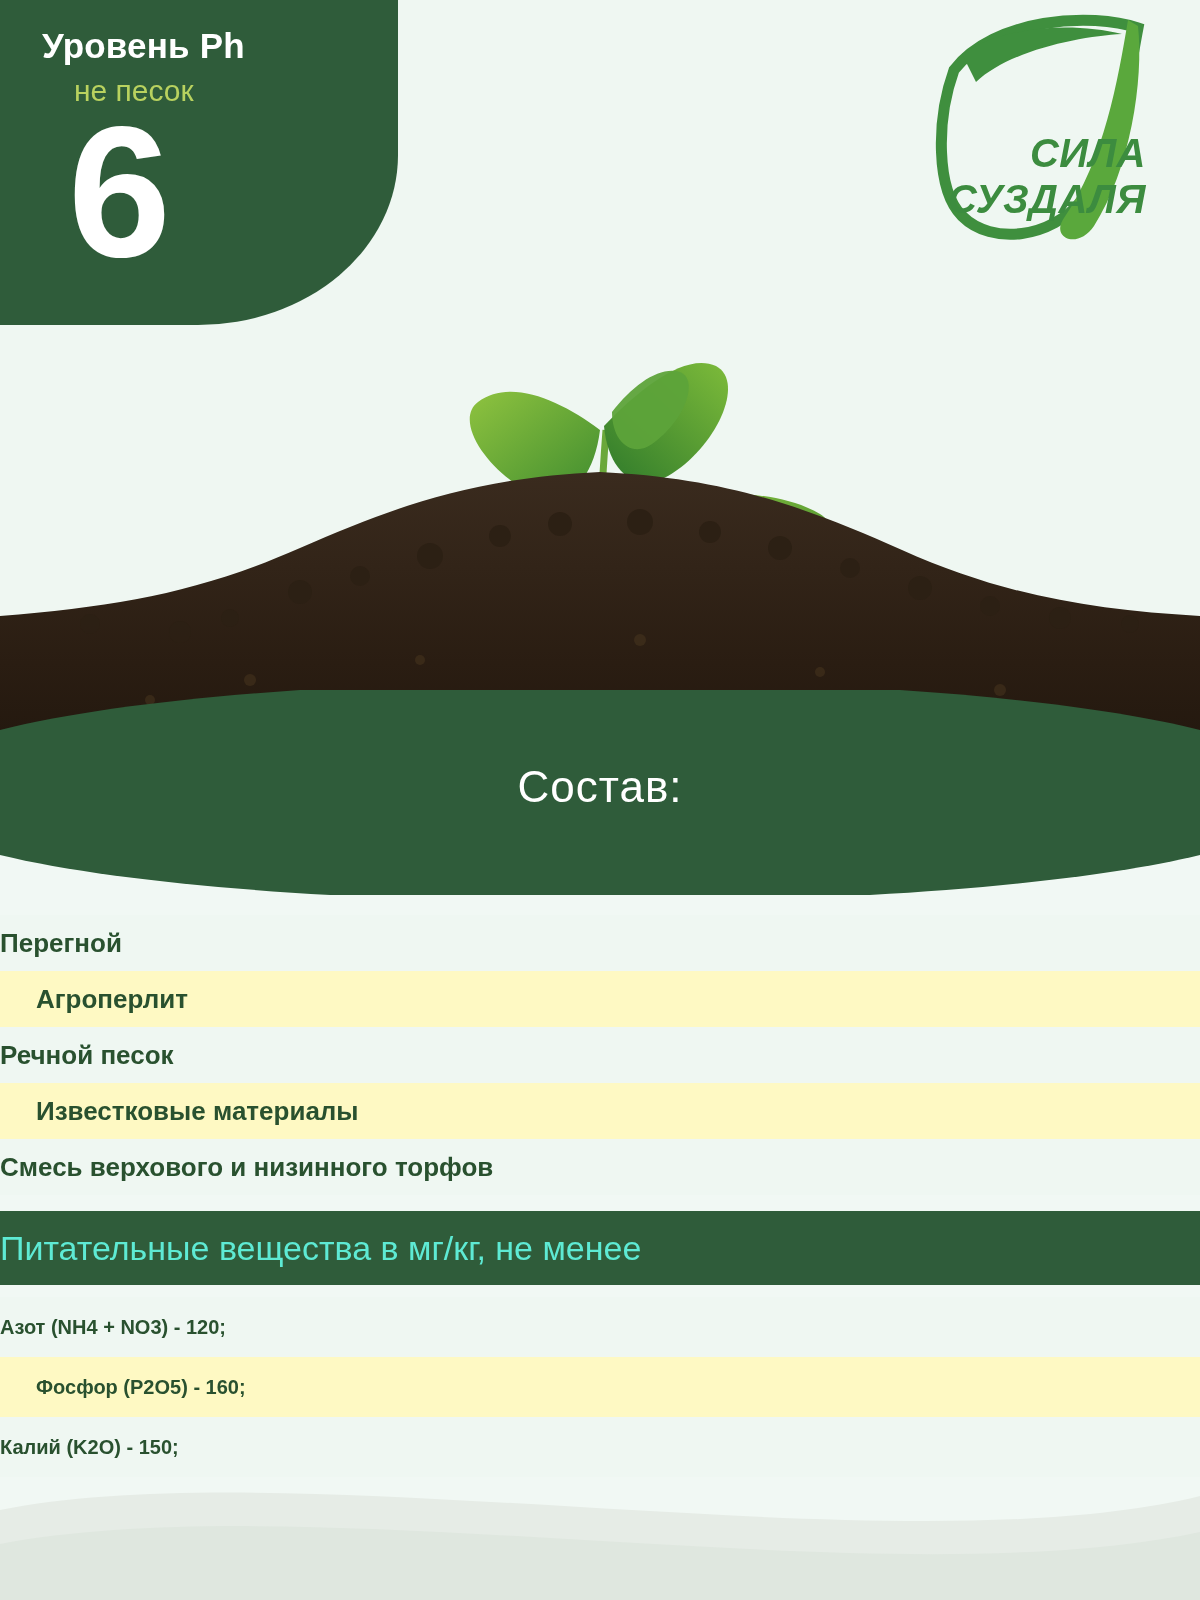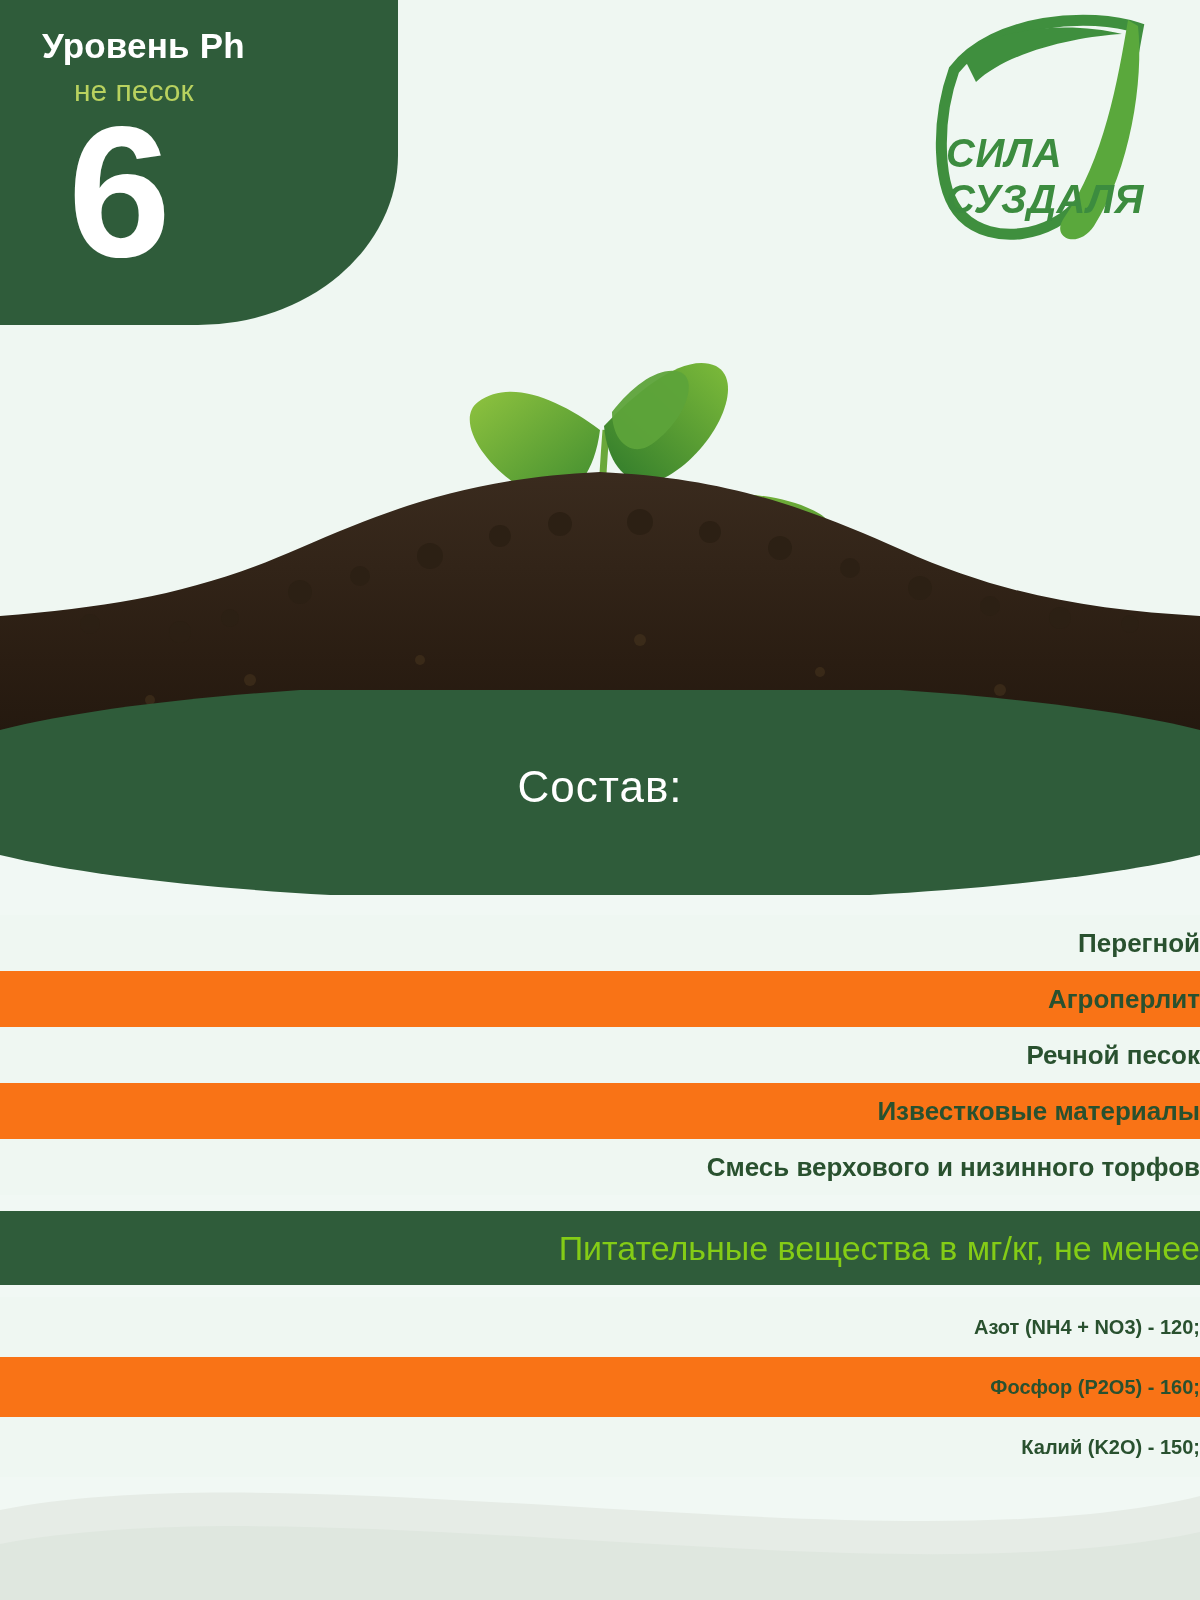--- a/index.html
+++ b/index.html
@@ -72,21 +72,21 @@
     width: 230px;
     height: 275px;
     z-index: 6;
   }
   .logo svg { display: block; }
   .logo-text {
     position: absolute;
     left: 14px;
     top: 120px;
     width: 200px;
-    text-align: left;
+    text-align: right;
     color: #3c8c3f;
     font-weight: bold;
     font-style: italic;
     line-height: 46px;
     font-size: 40px;
     letter-spacing: .5px;
   }
 
   
   .soil-wrap {
@@ -122,30 +122,30 @@
   .rows {
     position: absolute;
     left: 0;
     top: 915px;
     width: 1200px;
     z-index: 4;
   }
   .row {
     height: 56px;
     line-height: 56px;
-    text-align: right;
+    text-align: left;
     font-size: 26px;
     font-weight: bold;
     color: #29512f;
     background: #eff7f2;
   }
-  .row.alt { background: #f97316; }
+  .row.alt { background: #fef9c3; padding-left: 36px; }
   .row.header {
     background: #2f5c3a;
-    color: #84cc16;
+    color: #5eead4;
     font-weight: normal;
     font-size: 34px;
     height: 74px;
     line-height: 74px;
     margin: 16px 0 12px 0;
   }
   .row.big { font-size: 20px; height: 60px; line-height: 60px; }
 
   
   .bottom-deco {

